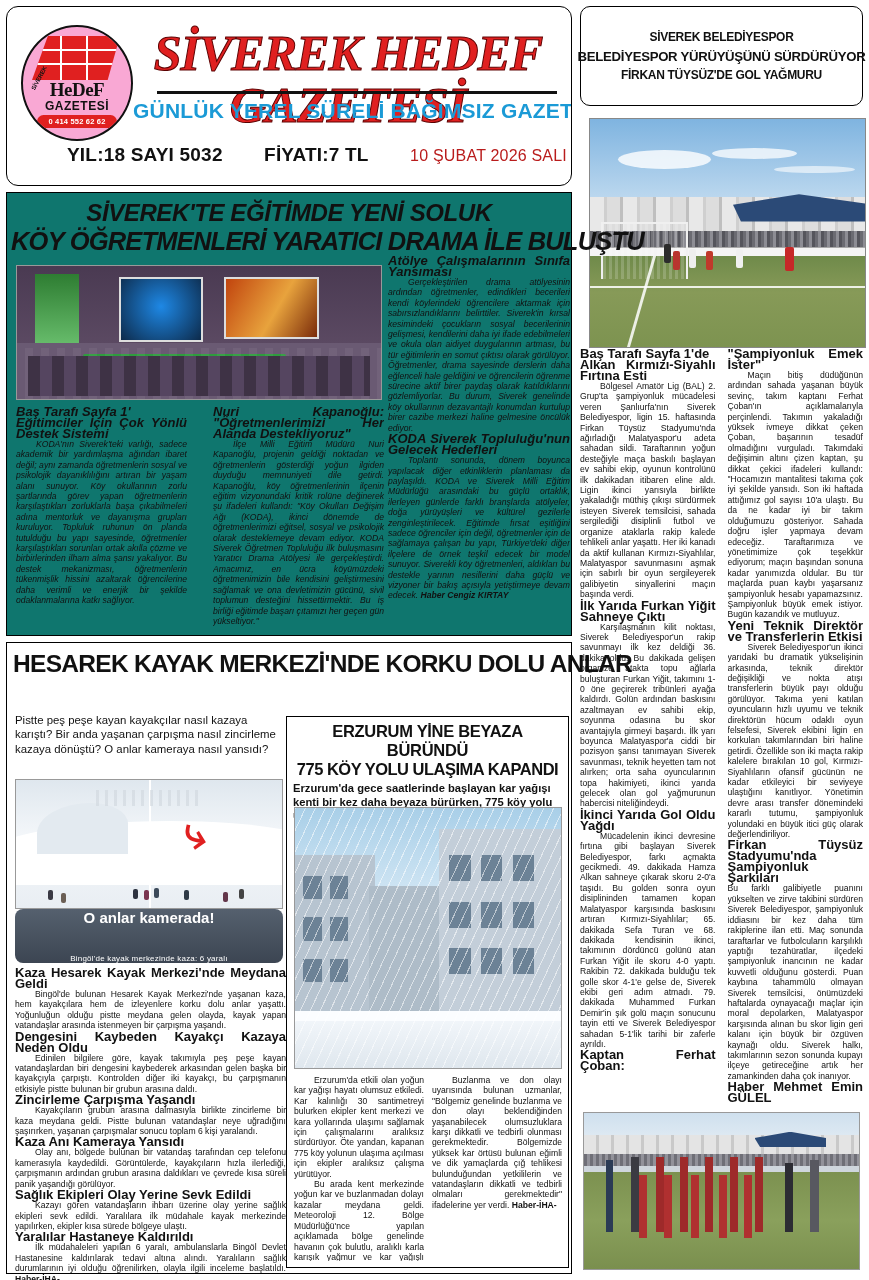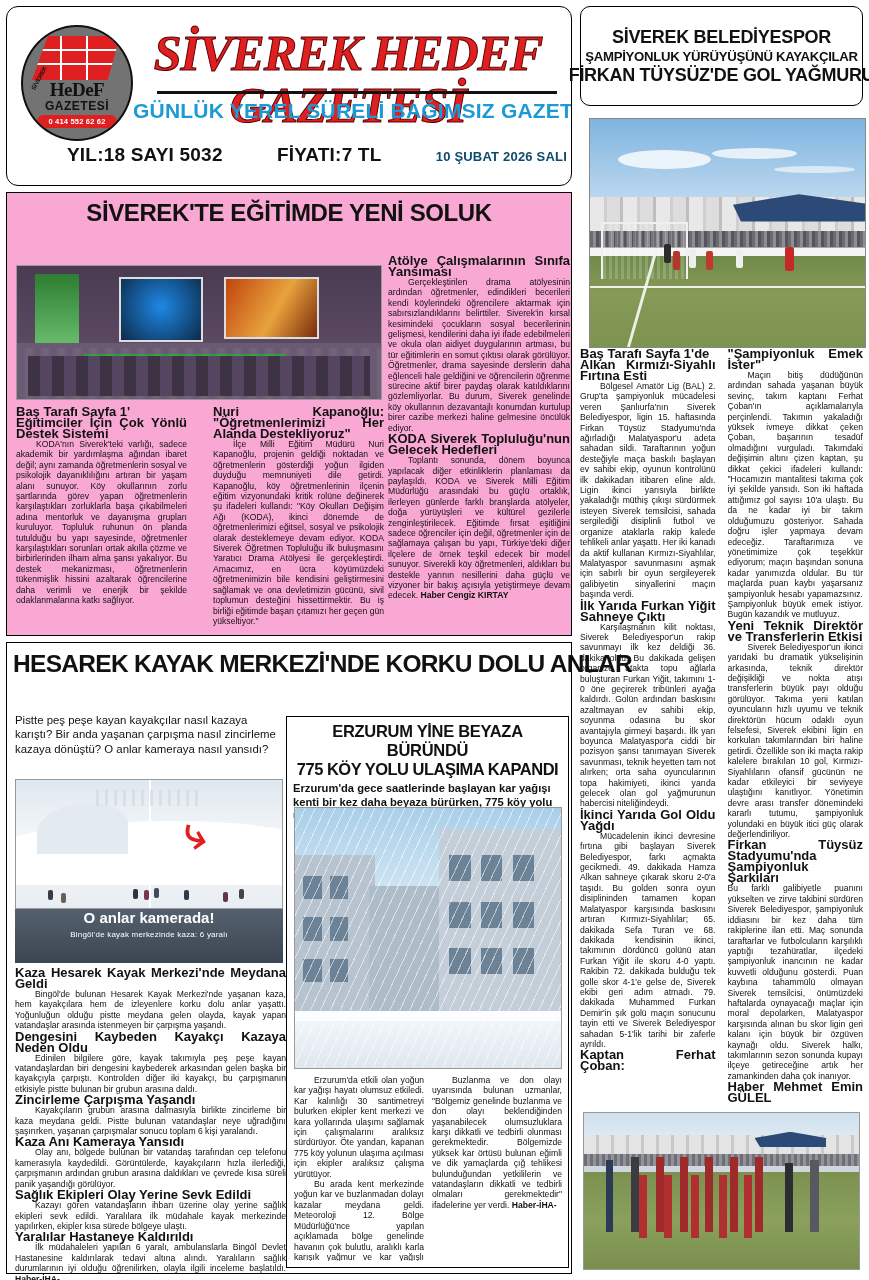--- a/index.html
+++ b/index.html
@@ -2,46 +2,46 @@
 <html><head>
 <meta charset="utf-8">
 <style>
   html,body{margin:0;padding:0;background:#ffffff;}
   body{width:869px;height:1280px;overflow:hidden;font-family:"Liberation Sans",sans-serif;color:#111;}
   .page{position:relative;width:869px;height:1280px;box-sizing:border-box;padding:6px;}
 
   
   .masthead{position:absolute;left:6px;top:6px;width:566px;height:180px;border:1.5px solid #000;border-radius:12px;background:#fff;box-sizing:border-box;overflow:hidden;}
   .logo{position:absolute;left:14px;top:18px;width:108px;height:112px;}
-  .logo-oval{position:absolute;left:0;top:0;width:108px;height:112px;border:2px solid #111;border-radius:50%;background:#737373;overflow:hidden;}
+  .logo-oval{position:absolute;left:0;top:0;width:108px;height:112px;border:2px solid #111;border-radius:50%;background:#f9a8d4;overflow:hidden;}
   .logo-roof{position:absolute;left:9px;top:9px;width:88px;height:44px;background:
      linear-gradient(95deg,#e02020 0 100%);
      clip-path:polygon(18% 0,100% 0,86% 100%,0 100%);}
   .logo-roof i{position:absolute;background:#fff;}
   .logo-hedef{position:absolute;left:0;top:52px;width:108px;text-align:center;font-weight:bold;font-size:19px;letter-spacing:-0.5px;color:#111;font-family:"Liberation Serif",serif;}
   .logo-gaz{position:absolute;left:0;top:72px;width:108px;text-align:center;font-weight:bold;font-size:12px;letter-spacing:0.5px;color:#111;}
   .logo-phone{position:absolute;left:14px;top:88px;width:80px;height:13px;background:#e02020;border-radius:7px;color:#fff;font-size:7.5px;font-weight:bold;text-align:center;line-height:13px;letter-spacing:0.2px;}
   .logo-sv{position:absolute;left:3px;top:48px;font-size:6px;font-weight:bold;transform:rotate(-62deg);color:#111;}
 
   .mast-title{position:absolute;left:126px;top:20px;width:430px;text-align:center;
      font-family:"Liberation Serif",serif;font-style:italic;font-weight:bold;
      font-size:50px;line-height:52px;color:#e02020;letter-spacing:-1px;
      -webkit-text-stroke:1px #5a0000;}
   .mast-rule{position:absolute;left:150px;top:84px;width:400px;height:3px;background:#111;}
   .mast-sub{position:absolute;left:126px;top:92px;width:430px;text-align:center;
      font-weight:bold;font-size:21px;color:#1b9ad6;letter-spacing:0.2px;white-space:nowrap;}
   .mast-info{position:absolute;left:60px;top:125px;width:500px;display:flex;align-items:baseline;justify-content:space-between;}
   .mast-info .yil{font-weight:bold;font-size:19px;color:#111;letter-spacing:0.2px;}
   .mast-info .fiyat{font-weight:bold;font-size:19px;color:#111;letter-spacing:0.2px;margin-top:12px;}
-  .mast-info .tarih{font-weight:bold;font-size:13px;color:#0c4a6e;letter-spacing:0.2px;}
+  .mast-info .tarih{font-weight:normal;font-size:16px;color:#b91c1c;letter-spacing:0.2px;}
 
   
   .sports-head{position:absolute;left:580px;top:6px;width:283px;height:100px;border:1.5px solid #000;border-radius:10px;box-sizing:border-box;
      display:flex;flex-direction:column;align-items:center;justify-content:center;gap:2px;padding:4px 6px;background:#fff;}
-  .sports-head div{font-weight:bold;font-size:18px;line-height:17px;text-align:center;color:#111;letter-spacing:-0.3px;white-space:nowrap;}
+  .sports-head div{font-weight:bold;font-size:12px;line-height:17px;text-align:center;color:#111;letter-spacing:-0.3px;white-space:nowrap;}
   .sports-head div.w{font-size:13.2px;}
   .sports-photo{position:absolute;left:583px;top:112px;width:277px;height:230px;border:1px solid #888;box-sizing:border-box;overflow:hidden;}
 
   
   .ph{position:relative;overflow:hidden;background:#cfd6dd;}
   .sky{position:absolute;left:0;top:0;right:0;height:46%;background:linear-gradient(#7fb4e0,#cfe3f3);}
   .sky:after{content:"";position:absolute;left:10%;top:30%;width:34%;height:18%;background:rgba(255,255,255,.8);border-radius:50%;box-shadow:90px -6px 0 -4px rgba(255,255,255,.75), 150px 10px 0 -6px rgba(255,255,255,.6);}
   .bldg{position:absolute;left:0;top:34%;right:0;height:18%;background:repeating-linear-gradient(90deg,#e8e8e8 0 14px,#cfcfcf 14px 17px,#ddd 17px 30px,#bfbfbf 30px 33px);}
   .stand{position:absolute;right:0;top:33%;width:48%;height:12%;background:#2b4a77;clip-path:polygon(6% 100%,0 38%,50% 0,100% 34%,100% 100%);}
   .crowd{position:absolute;left:0;top:49%;right:0;height:8%;background:repeating-linear-gradient(90deg,#6b6b72 0 3px,#8d8d94 3px 6px,#55555c 6px 9px);}
@@ -51,42 +51,42 @@
   .pl1{left:18%;bottom:0;width:3px;height:40%;transform:skewX(-16deg);}
   .pl2{left:0;bottom:26%;right:0;height:2px;}
   .goal{position:absolute;left:4%;bottom:30%;width:30%;height:24%;border:2px solid #f0f0f0;border-bottom:none;background:repeating-linear-gradient(90deg,rgba(255,255,255,.18) 0 3px,transparent 3px 6px);}
   .plyr{position:absolute;width:7px;height:19px;border-radius:2px;}
   .snow{position:absolute;left:0;top:0;right:0;bottom:0;background:linear-gradient(#dfe7ee,#f4f7fa 45%,#e9eef3);}
   .hill{position:absolute;left:-10%;bottom:18%;width:130%;height:50%;background:#fbfdff;border-radius:60% 55% 0 0;}
   .dot{position:absolute;width:5px;height:10px;border-radius:2px;}
   .arrow-red{position:absolute;color:#e02020;font-size:42px;font-weight:bold;line-height:1;transform:rotate(12deg);}
 
   
-  .edu{position:absolute;left:6px;top:192px;width:566px;height:444px;border:1.2px solid #000;box-sizing:border-box;background:#f9a8d4;}
+  .edu{position:absolute;left:6px;top:192px;width:566px;height:444px;border:1.2px solid #000;box-sizing:border-box;background:#0f766e;font-style:italic;}
   .edu-h1{margin:6px 8px 0;text-align:center;font-weight:bold;font-size:24px;line-height:27px;letter-spacing:-0.4px;color:#111;}
   .edu-h2{margin:1px 4px 4px;text-align:center;font-weight:bold;font-size:25.5px;line-height:28px;letter-spacing:-0.8px;color:#111;white-space:nowrap;}
   .edu-photo{position:absolute;left:9px;top:72px;width:366px;height:135px;border:1px solid #999;box-sizing:border-box;overflow:hidden;background:#3a2f45;}
   .edu-right{position:absolute;left:381px;top:62px;width:182px;height:374px;overflow:hidden;}
   .edu-cols{position:absolute;left:9px;top:213px;width:368px;height:222px;display:flex;gap:26px;overflow:hidden;}
   .edu-col{width:179px;overflow:hidden;}
 
   .t{font-size:8.6px;line-height:10.4px;text-align:justify;color:#111;}
   .t p{margin:0;}
   .t p.ind{text-indent:20px;}
   .t b{font-weight:bold;}
   .sub{font-weight:bold;font-size:13px;line-height:11px;}
 
   
   .ski{position:absolute;left:6px;top:642px;width:566px;height:632px;border:1.2px solid #000;box-sizing:border-box;background:#fff;}
   .ski-h1{margin:7px 6px 0;text-align:center;font-weight:bold;font-size:24.5px;line-height:27px;letter-spacing:-0.7px;white-space:nowrap;}
   .ski-h2{margin:1px 6px 5px;text-align:center;font-weight:bold;font-size:24.5px;line-height:27px;letter-spacing:-0.7px;white-space:nowrap;}
   .ski-lead{position:absolute;left:8px;top:70px;width:268px;font-size:11.4px;line-height:14.4px;color:#111;}
   .ski-photo{position:absolute;left:8px;top:136px;width:268px;height:130px;border:1px solid #999;box-sizing:border-box;overflow:hidden;}
   .ski-cap{position:absolute;left:8px;top:266px;width:268px;height:54px;background:linear-gradient(#55606e,#3c4552);color:#fff;box-sizing:border-box;
-      display:flex;flex-direction:column;align-items:center;justify-content:flex-start;}
+      display:flex;flex-direction:column;align-items:center;justify-content:space-between;border-radius:8px;}
   .ski-cap .c1{font-weight:bold;font-size:15px;}
   .ski-cap .c2{font-size:8px;margin-top:4px;letter-spacing:.2px;}
   .ski-body{position:absolute;left:8px;top:324px;width:271px;}
 
   
   .erz{position:absolute;left:286px;top:716px;width:283px;height:552px;border:1.5px solid #000;box-sizing:border-box;background:#fff;}
   .erz-h{margin:5px 4px 2px;text-align:center;}
   .erz-h .e1{font-weight:bold;font-size:16.5px;line-height:19px;letter-spacing:-0.3px;}
   .erz-h .e2{font-weight:bold;font-size:16.5px;line-height:19px;letter-spacing:-0.5px;}
   .erz-lead{margin:3px 6px 4px;font-size:11.2px;line-height:13.6px;font-weight:bold;}
@@ -128,21 +128,21 @@
     <div class="mast-sub">GÜNLÜK YEREL SÜRELİ   BAĞIMSIZ GAZETE</div>
     <div class="mast-info">
       <span class="yil">YIL:18  SAYI 5032</span>
       <span class="fiyat">FİYATI:7 TL</span>
       <span class="tarih">10 ŞUBAT 2026 SALI</span>
     </div>
   </div>
 
   <div class="sports-head">
     <div>SİVEREK BELEDİYESPOR</div>
-    <div class="w">ŞAMPİYONLUK YÜRÜYÜŞÜNÜ KAYAKÇILAR</div>
+    <div class="w">BELEDİYESPOR YÜRÜYÜŞÜNÜ SÜRDÜRÜYOR</div>
     <div>FİRKAN TÜYSÜZ'DE GOL YAĞMURU</div>
   </div>
 
   <div class="sports-photo ph">
     <div class="sky"></div>
     <div class="bldg"></div>
     <div class="stand"></div>
     <div class="crowd"></div>
     <div class="board"></div>
     <div class="pitch"></div>
@@ -152,20 +152,21 @@
     <div class="plyr" style="left:30%;top:58%;background:#b8342e;"></div>
     <div class="plyr" style="left:36%;top:57%;background:#eee;"></div>
     <div class="plyr" style="left:42%;top:58%;background:#c0392b;"></div>
     <div class="plyr" style="left:53%;top:57%;background:#f0f0f0;"></div>
     <div class="plyr" style="left:71%;top:56%;width:9px;height:24px;background:#c62828;"></div>
     <div class="plyr" style="left:27%;top:55%;background:#2c2c2c;"></div>
   </div>
 
   <div class="edu">
     <div class="edu-h1">SİVEREK'TE EĞİTİMDE YENİ SOLUK</div>
+    <div class="edu-h2">KÖY ÖĞRETMENLERİ YARATICI DRAMA İLE BULUŞTU</div>
 
     <div class="edu-photo">
       <div style="position:absolute;left:0;top:0;width:100%;height:62%;background:linear-gradient(#4a3a52,#5c4a63);"></div>
       <div style="position:absolute;left:5%;top:6%;width:12%;height:52%;background:linear-gradient(#2e7d32,#66bb6a);"></div>
       <div style="position:absolute;left:28%;top:8%;width:22%;height:46%;background:radial-gradient(circle at 50% 45%,#1e88e5,#0d2a4a);border:2px solid #ddd;"></div>
       <div style="position:absolute;left:57%;top:8%;width:25%;height:44%;background:linear-gradient(120deg,#c1440e,#e8a33d 55%,#7a2b0a);border:2px solid #ddd;"></div>
       <div style="position:absolute;left:0;bottom:0;width:100%;height:42%;background:#6a5a73;"></div>
       <div style="position:absolute;left:18%;bottom:18%;width:56%;height:16%;background:#2f9b3e;border-radius:2px;"></div>
       <div style="position:absolute;left:20%;bottom:20%;width:52%;text-align:center;color:#fff;font-size:7px;font-weight:bold;">#KöydeDahaİyiEğitim</div>
       <div style="position:absolute;left:0;bottom:0;width:100%;height:38%;background:repeating-linear-gradient(90deg,rgba(60,40,60,.0) 0 8px,rgba(255,255,255,.05) 8px 16px);"></div>

